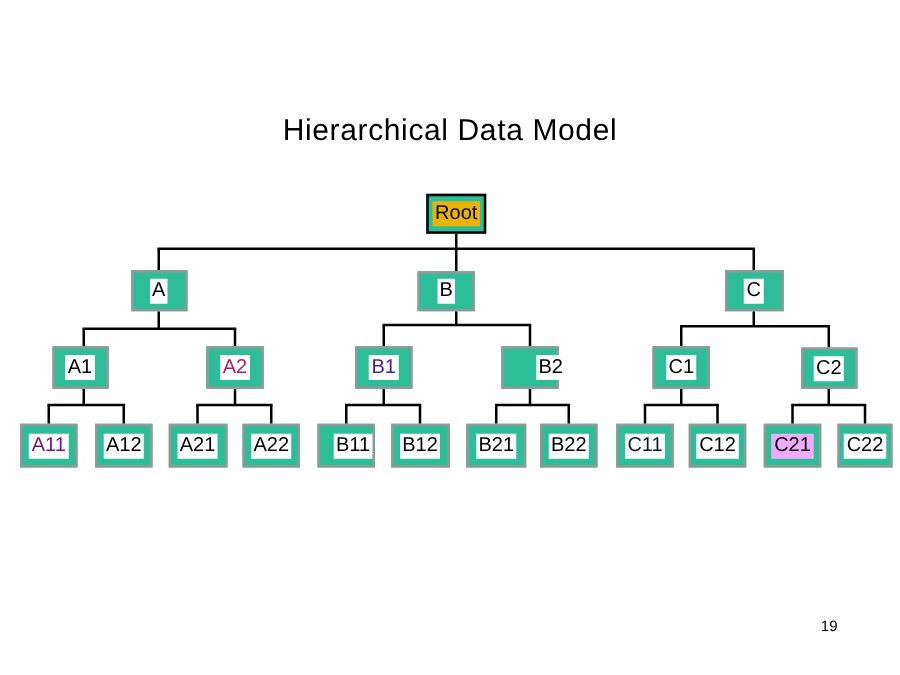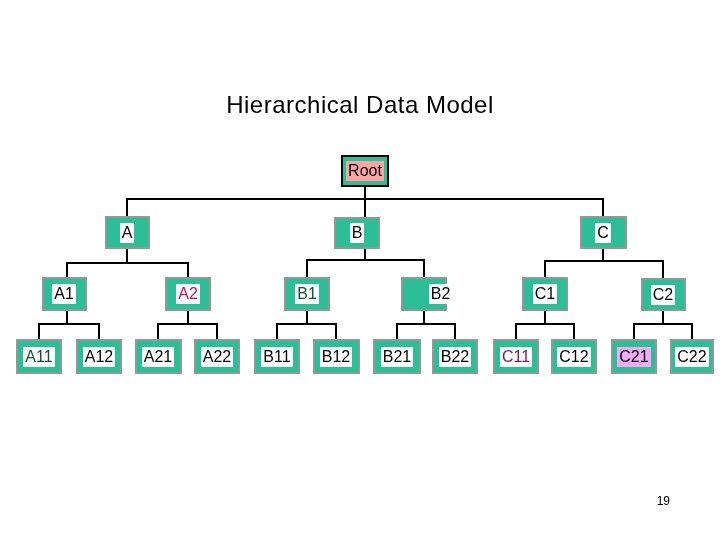--- a/index.html
+++ b/index.html
@@ -38,21 +38,21 @@
       <div class="line" style="left: 364px; top: 187px; width: 2px; height: 12px; background: rgb(0, 0, 0);"></div>
       <div class="line" style="left: 126px; top: 198px; width: 478px; height: 2px; background: rgb(0, 0, 0);"></div>
       <div class="line" style="left: 126px; top: 199px; width: 2px; height: 17px; background: rgb(0, 0, 0);"></div>
       <div class="line" style="left: 126px; top: 249px; width: 2px; height: 14px; background: rgb(0, 0, 0);"></div>
       <div class="line" style="left: 66px; top: 262px; width: 123px; height: 2px; background: rgb(0, 0, 0);"></div>
       <div class="line" style="left: 66px; top: 263px; width: 2px; height: 14px; background: rgb(0, 0, 0);"></div>
       <div class="line" style="left: 66px; top: 311px; width: 2px; height: 13px; background: rgb(0, 0, 0);"></div>
       <div class="line" style="left: 38px; top: 323px; width: 62px; height: 2px; background: rgb(0, 0, 0);"></div>
       <div class="line" style="left: 38px; top: 324px; width: 2px; height: 15px; background: rgb(0, 0, 0);"></div>
       <div class="node" style="left: 16px; top: 339px; width: 46px; height: 35px; background: rgb(44, 190, 151); border-color: rgb(142, 154, 148);">
-        <span class="patch" style="background: rgb(255, 255, 255); color: #14532d;">A11</span>
+        <span class="patch" style="background: rgb(255, 255, 255); color: #701a75;">A11</span>
       </div>
       <div class="line" style="left: 98px; top: 324px; width: 2px; height: 15px; background: rgb(0, 0, 0);"></div>
       <div class="node" style="left: 76px; top: 339px; width: 46px; height: 35px; background: rgb(44, 190, 151); border-color: rgb(142, 154, 148);">
         <span class="patch" style="background: rgb(255, 255, 255); color: rgb(0, 0, 0);">A12</span>
       </div>
       <div class="node" style="left: 41.5px; top: 277px; width: 45px; height: 34px; background: rgb(44, 190, 151); border-color: rgb(142, 154, 148);">
         <span class="patch" style="background: rgb(255, 255, 255); color: rgb(0, 0, 0);">A1</span>
       </div>
       <div class="line" style="left: 187px; top: 263px; width: 2px; height: 14px; background: rgb(0, 0, 0);"></div>
       <div class="line" style="left: 187px; top: 311px; width: 2px; height: 13px; background: rgb(0, 0, 0);"></div>
@@ -71,29 +71,29 @@
       <div class="node" style="left: 104.5px; top: 216px; width: 45px; height: 33px; background: rgb(44, 190, 151); border-color: rgb(142, 154, 148);">
         <span class="patch" style="background: rgb(255, 255, 255); color: rgb(0, 0, 0);">A</span>
       </div>
       <div class="line" style="left: 364px; top: 199px; width: 2px; height: 18px; background: rgb(0, 0, 0);"></div>
       <div class="line" style="left: 364px; top: 249px; width: 2px; height: 11px; background: rgb(0, 0, 0);"></div>
       <div class="line" style="left: 306px; top: 259px; width: 119px; height: 2px; background: rgb(0, 0, 0);"></div>
       <div class="line" style="left: 306px; top: 260px; width: 2px; height: 17px; background: rgb(0, 0, 0);"></div>
       <div class="line" style="left: 306px; top: 311px; width: 2px; height: 13px; background: rgb(0, 0, 0);"></div>
       <div class="line" style="left: 276px; top: 323px; width: 61px; height: 2px; background: rgb(0, 0, 0);"></div>
       <div class="line" style="left: 276px; top: 324px; width: 2px; height: 15px; background: rgb(0, 0, 0);"></div>
-      <div class="node" style="left: 254px; top: 339px; width: 46px; height: 35px; background: rgb(44, 190, 151); border-color: rgb(142, 154, 148);">
+      <div class="node" style="left: 254px; top: 339px; width: 46px; height: 35px; background: rgb(44, 190, 151); border-color: rgb(142, 154, 148); justify-content: flex-end;">
         <span class="patch" style="background: rgb(255, 255, 255); color: rgb(0, 0, 0);">B11</span>
       </div>
       <div class="line" style="left: 335px; top: 324px; width: 2px; height: 15px; background: rgb(0, 0, 0);"></div>
       <div class="node" style="left: 312.5px; top: 339px; width: 47px; height: 35px; background: rgb(44, 190, 151); border-color: rgb(142, 154, 148);">
         <span class="patch" style="background: rgb(255, 255, 255); color: rgb(0, 0, 0);">B12</span>
       </div>
       <div class="node" style="left: 284px; top: 277px; width: 46px; height: 34px; background: rgb(44, 190, 151); border-color: rgb(142, 154, 148);">
-        <span class="patch" style="background: rgb(255, 255, 255); color: #14532d;">B1</span>
+        <span class="patch" style="background: rgb(255, 255, 255); color: #4c1d95;">B1</span>
       </div>
       <div class="line" style="left: 423px; top: 260px; width: 2px; height: 17px; background: rgb(0, 0, 0);"></div>
       <div class="line" style="left: 423px; top: 311px; width: 2px; height: 13px; background: rgb(0, 0, 0);"></div>
       <div class="line" style="left: 396px; top: 323px; width: 60px; height: 2px; background: rgb(0, 0, 0);"></div>
       <div class="line" style="left: 396px; top: 324px; width: 2px; height: 15px; background: rgb(0, 0, 0);"></div>
       <div class="node" style="left: 373px; top: 339px; width: 48px; height: 35px; background: rgb(44, 190, 151); border-color: rgb(142, 154, 148);">
         <span class="patch" style="background: rgb(255, 255, 255); color: rgb(0, 0, 0);">B21</span>
       </div>
       <div class="line" style="left: 454px; top: 324px; width: 2px; height: 15px; background: rgb(0, 0, 0);"></div>
       <div class="node" style="left: 432px; top: 339px; width: 46px; height: 35px; background: rgb(44, 190, 151); border-color: rgb(142, 154, 148);">
@@ -106,21 +106,21 @@
         <span class="patch" style="background: rgb(255, 255, 255); color: rgb(0, 0, 0);">B</span>
       </div>
       <div class="line" style="left: 602px; top: 199px; width: 2px; height: 17px; background: rgb(0, 0, 0);"></div>
       <div class="line" style="left: 602px; top: 249px; width: 2px; height: 12px; background: rgb(0, 0, 0);"></div>
       <div class="line" style="left: 544px; top: 260px; width: 120px; height: 2px; background: rgb(0, 0, 0);"></div>
       <div class="line" style="left: 544px; top: 261px; width: 2px; height: 16px; background: rgb(0, 0, 0);"></div>
       <div class="line" style="left: 544px; top: 311px; width: 2px; height: 13px; background: rgb(0, 0, 0);"></div>
       <div class="line" style="left: 515px; top: 323px; width: 60px; height: 2px; background: rgb(0, 0, 0);"></div>
       <div class="line" style="left: 515px; top: 324px; width: 2px; height: 15px; background: rgb(0, 0, 0);"></div>
       <div class="node" style="left: 493px; top: 339px; width: 46px; height: 35px; background: rgb(44, 190, 151); border-color: rgb(142, 154, 148);">
-        <span class="patch" style="background: rgb(255, 255, 255); color: #701a75;">C11</span>
+        <span class="patch" style="background: rgb(255, 255, 255); color: #0f172a;">C11</span>
       </div>
       <div class="line" style="left: 573px; top: 324px; width: 2px; height: 15px; background: rgb(0, 0, 0);"></div>
       <div class="node" style="left: 551px; top: 339px; width: 46px; height: 35px; background: rgb(44, 190, 151); border-color: rgb(142, 154, 148);">
         <span class="patch" style="background: rgb(255, 255, 255); color: rgb(0, 0, 0);">C12</span>
       </div>
       <div class="node" style="left: 522px; top: 277px; width: 46px; height: 34px; background: rgb(44, 190, 151); border-color: rgb(142, 154, 148);">
         <span class="patch" style="background: rgb(255, 255, 255); color: rgb(0, 0, 0); text-align: right;">C1</span>
       </div>
       <div class="line" style="left: 662px; top: 261px; width: 2px; height: 17px; background: rgb(0, 0, 0);"></div>
       <div class="line" style="left: 662px; top: 311px; width: 2px; height: 13px; background: rgb(0, 0, 0);"></div>
@@ -133,17 +133,17 @@
       <div class="node" style="left: 670px; top: 339px; width: 44px; height: 35px; background: rgb(44, 190, 151); border-color: rgb(142, 154, 148);">
         <span class="patch" style="background: rgb(255, 255, 255); color: rgb(0, 0, 0);">C22</span>
       </div>
       <div class="node" style="left: 640.5px; top: 278px; width: 45px; height: 33px; background: rgb(44, 190, 151); border-color: rgb(142, 154, 148);">
         <span class="patch" style="background: rgb(255, 255, 255); color: rgb(0, 0, 0);">C2</span>
       </div>
       <div class="node" style="left: 579.5px; top: 216px; width: 47px; height: 33px; background: rgb(44, 190, 151); border-color: rgb(142, 154, 148);">
         <span class="patch" style="background: rgb(255, 255, 255); color: rgb(0, 0, 0);">C</span>
       </div>
       <div class="node root" style="left: 341px; top: 155px; width: 48px; height: 32px; background: rgb(44, 190, 151); border-color: rgb(0, 0, 0);">
-        <span class="patch" style="background: #fca5a5; color: rgb(0, 0, 0);">Root</span>
+        <span class="patch" style="background: #eab308; color: rgb(0, 0, 0);">Root</span>
       </div>
     </div>
   <div class="page-number">19</div>
 </div>
 
 </body></html>

